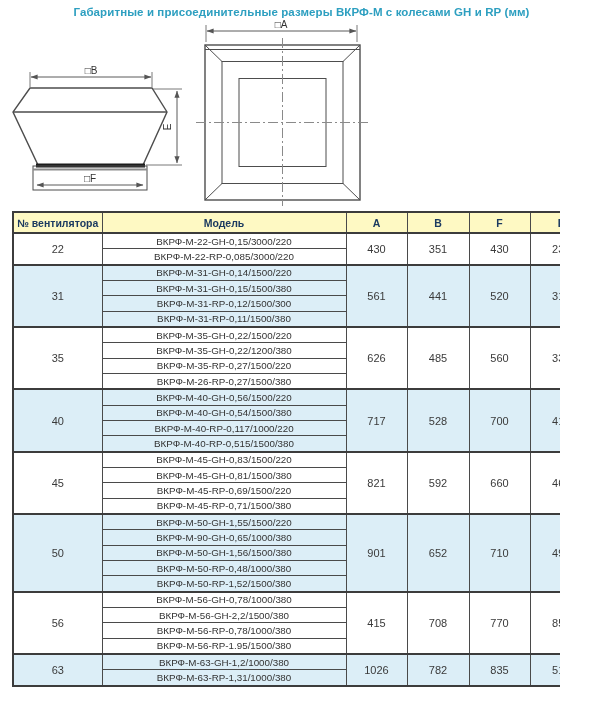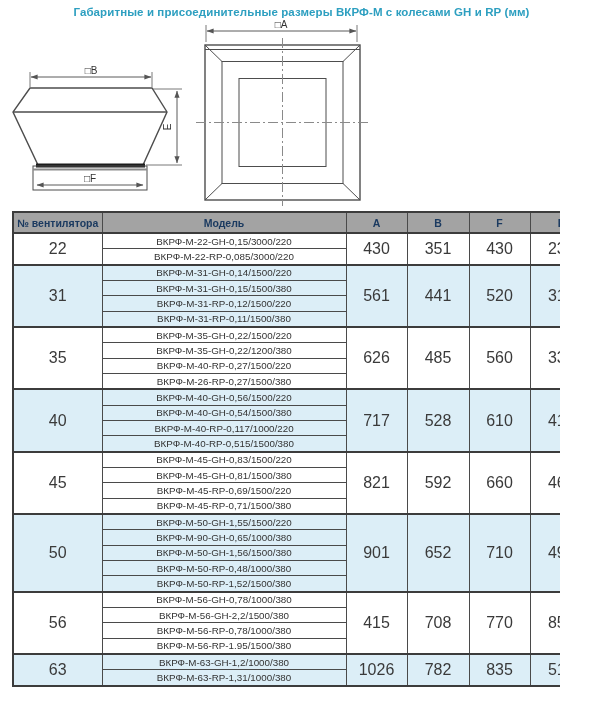--- a/index.html
+++ b/index.html
@@ -21,25 +21,25 @@
   #dim-table{
     position:absolute;left:12px;top:211px;width:580px;height:476px;
     border-collapse:collapse;table-layout:fixed;
     border:2px solid #3c3c3c;
   }
   #dim-table th,#dim-table td{
     border:1px solid #4a4a4a;padding:0;margin:0;
     text-align:center;vertical-align:middle;overflow:hidden;white-space:nowrap;
   }
   #dim-table thead th{
-    height:19px;background:#a3a3a3;color:#1b3a60;
+    height:19px;background:#fef9c3;color:#1b3a60;
     font-size:10.5px;font-weight:bold;border-bottom:2px solid #3c3c3c;
   }
   #dim-table td{font-size:9.8px;color:#333;}
-  #dim-table td.num,#dim-table td.val{font-size:16px;color:#3a3a3a;}
+  #dim-table td.num,#dim-table td.val{font-size:11px;color:#3a3a3a;}
   #dim-table tr.blue{background:#dceef7;}
   #dim-table tr.white{background:#ffffff;}
   #dim-table td.gs{border-top:2px solid #3c3c3c;margin-top:40px;}
 </style>
 </head>
 <body>
 
 <div id="page">
 
   <div id="page-title">Габаритные и присоединительные размеры ВКРФ-М с колесами GH и RP (мм)</div>
@@ -133,48 +133,48 @@
           <td class="model gs">ВКРФ-М-31-GH-0,14/1500/220</td>
           <td class="val gs" rowspan="4">561</td>
           <td class="val gs" rowspan="4">441</td>
           <td class="val gs" rowspan="4">520</td>
           <td class="val gs" rowspan="4">316</td>
         </tr>
         <tr class="blue">
           <td class="model">ВКРФ-М-31-GH-0,15/1500/380</td>
         </tr>
         <tr class="blue">
-          <td class="model">ВКРФ-М-31-RP-0,12/1500/220</td>
+          <td class="model">ВКРФ-М-31-RP-0,12/1500/300</td>
         </tr>
         <tr class="blue">
           <td class="model">ВКРФ-М-31-RP-0,11/1500/380</td>
         </tr>
         <tr class="white">
           <td class="num gs" rowspan="4">35</td>
           <td class="model gs">ВКРФ-М-35-GH-0,22/1500/220</td>
           <td class="val gs" rowspan="4">626</td>
           <td class="val gs" rowspan="4">485</td>
           <td class="val gs" rowspan="4">560</td>
           <td class="val gs" rowspan="4">331</td>
         </tr>
         <tr class="white">
           <td class="model">ВКРФ-М-35-GH-0,22/1200/380</td>
         </tr>
         <tr class="white">
-          <td class="model">ВКРФ-М-40-RP-0,27/1500/220</td>
+          <td class="model">ВКРФ-М-35-RP-0,27/1500/220</td>
         </tr>
         <tr class="white">
           <td class="model">ВКРФ-М-26-RP-0,27/1500/380</td>
         </tr>
         <tr class="blue">
           <td class="num gs" rowspan="4">40</td>
           <td class="model gs">ВКРФ-М-40-GH-0,56/1500/220</td>
           <td class="val gs" rowspan="4">717</td>
           <td class="val gs" rowspan="4">528</td>
-          <td class="val gs" rowspan="4">610</td>
+          <td class="val gs" rowspan="4">700</td>
           <td class="val gs" rowspan="4">418</td>
         </tr>
         <tr class="blue">
           <td class="model">ВКРФ-М-40-GH-0,54/1500/380</td>
         </tr>
         <tr class="blue">
           <td class="model">ВКРФ-М-40-RP-0,117/1000/220</td>
         </tr>
         <tr class="blue">
           <td class="model">ВКРФ-М-40-RP-0,515/1500/380</td>

